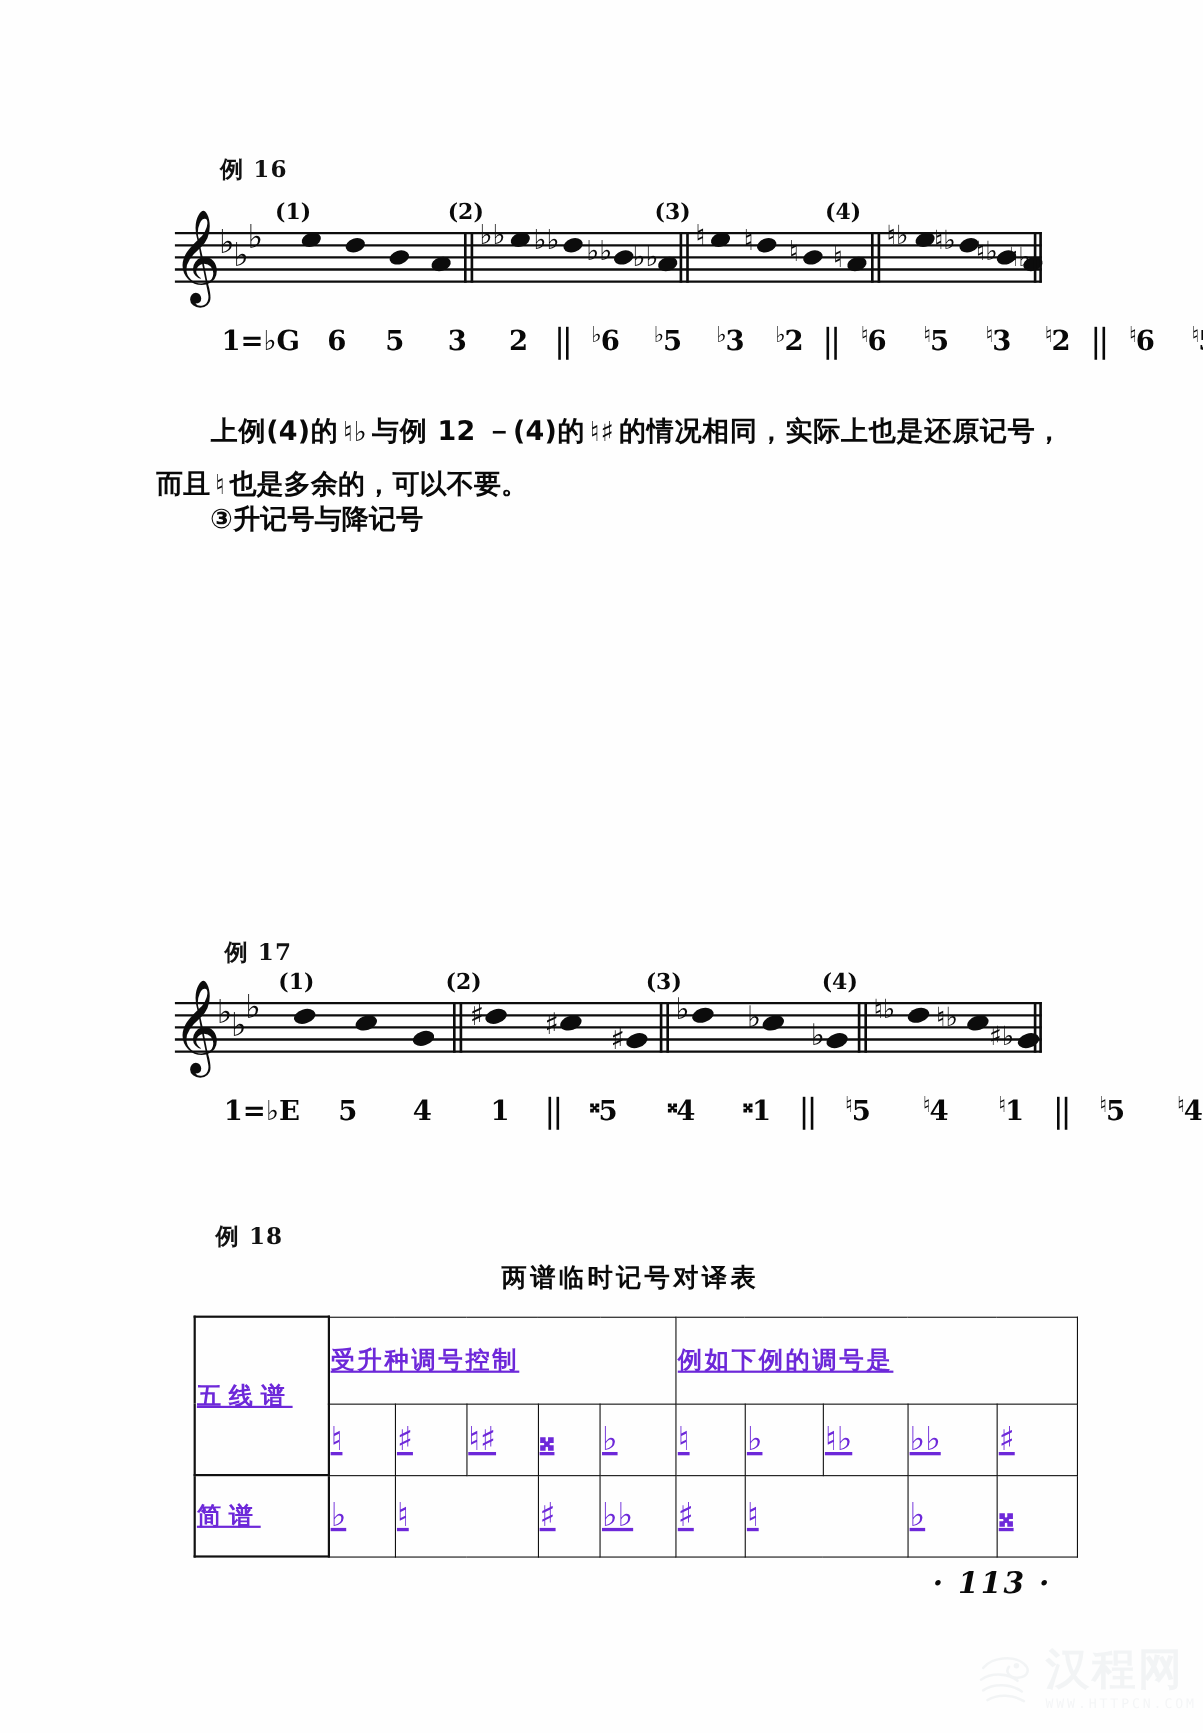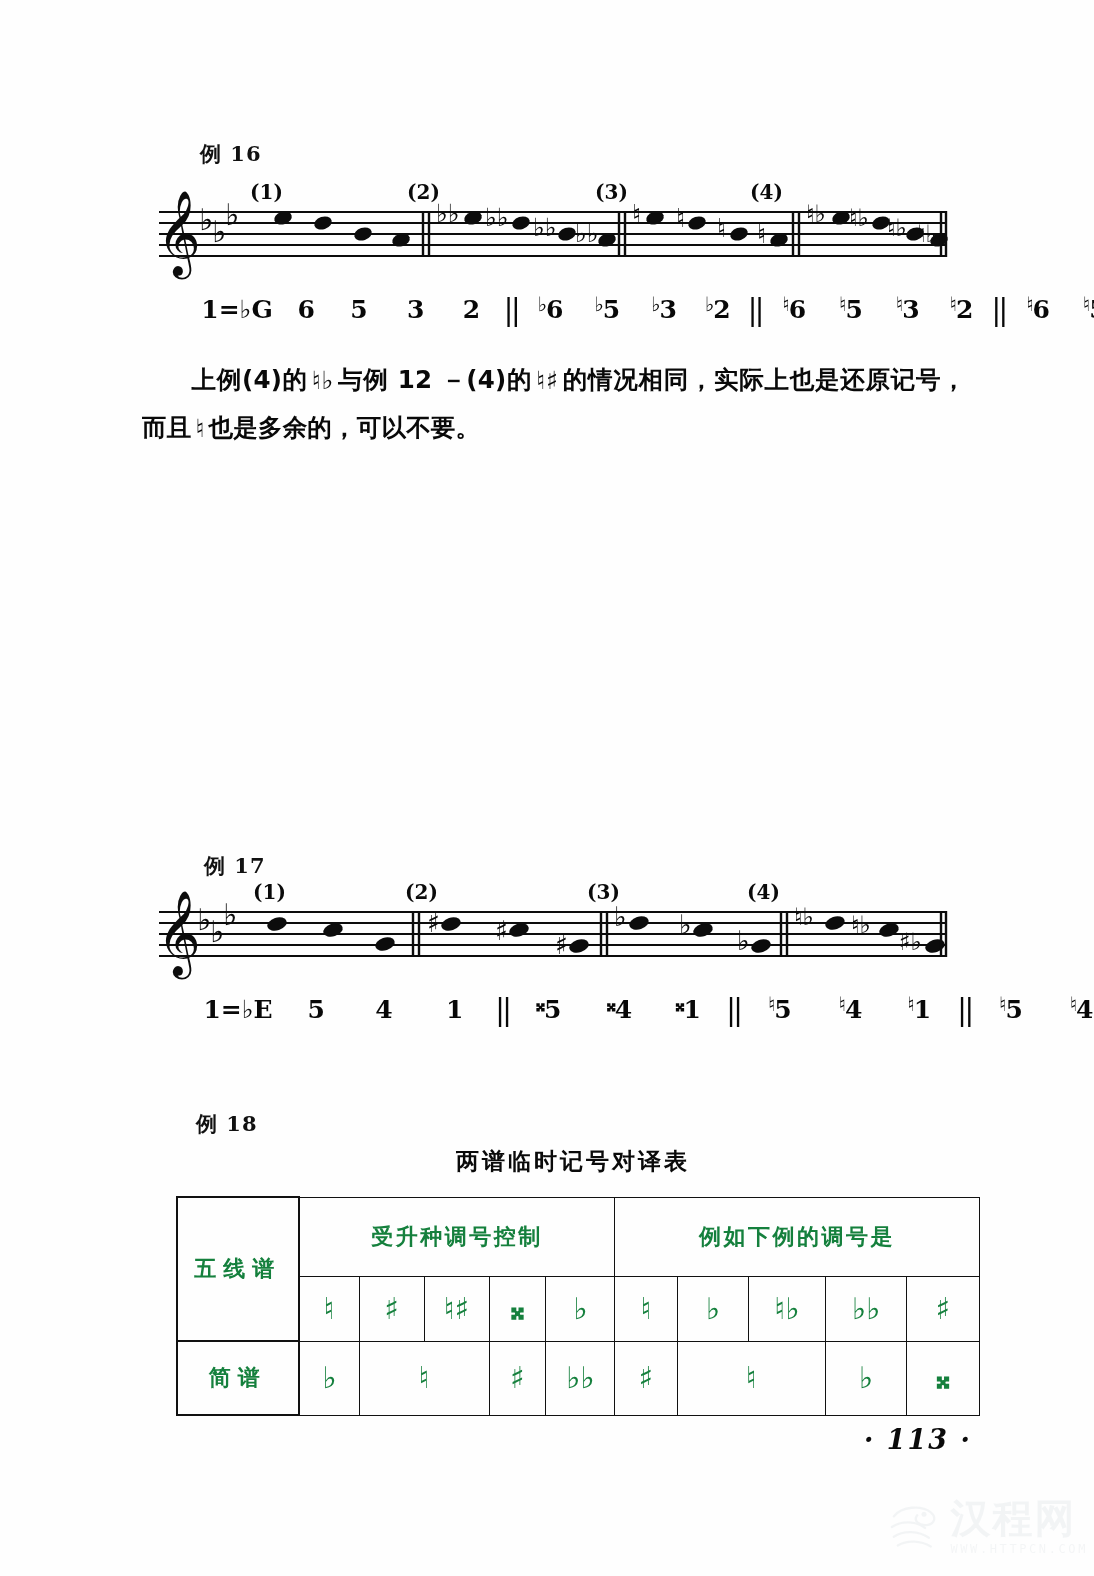--- a/index.html
+++ b/index.html
@@ -96,39 +96,38 @@
     font-weight: 700;
     letter-spacing: 3px;
   }
   table.conv {
     position: absolute;
     border-collapse: collapse;
     table-layout: fixed;
   }
   table.conv td {
     border: 1.6px solid #111;
-    text-align: center;
     vertical-align: middle;
     font-family: "DejaVu Sans", "Liberation Sans", sans-serif;
     font-weight: 700;
-    color: #15803d;
+    color: #6d28d9;
+    text-decoration: underline;
   }
   table.conv td.outer { border-width: 2.6px; margin-top: 36px; }
   .hdr-cn { font-size: 22px; letter-spacing: 2.5px; }
   .rowlbl { font-size: 22px; letter-spacing: 7px; }
   .sym { font-size: 30px; line-height: 1; font-family: "DejaVu Sans", sans-serif; }
 
   .pageno {
     position: absolute;
     font-family: "DejaVu Serif", "Liberation Serif", serif;
     font-style: italic;
     font-size: 27px;
     font-weight: 700;
     letter-spacing: 2px;
-    margin-left: 16px;
   }
 
   
   .watermark {
     position: absolute;
     opacity: 0.16;
     user-select: none;
   }
   .wm-text {
     font-family: "DejaVu Sans", "Liberation Sans", sans-serif;
@@ -259,24 +258,27 @@
     <span class="jp-item" style="width:48px;"><span class="jp-acc">♮</span><span>3</span></span>
     <span class="jp-item" style="width:42px;"><span class="jp-acc">♮</span><span>2</span></span>
     <span class="jp-bar">||</span>
     <span class="jp-item" style="width:48px;"><span class="jp-acc">♮</span><span>6</span></span>
     <span class="jp-item" style="width:48px;"><span class="jp-acc">♮</span><span>5</span></span>
     
     
     
   </div>
 
-  <div class="para" style="left:142px; top:356px; width:824px;">
+  <div class="para" style="left:142px; top:368px; width:824px;">
     <span class="ind"></span><span>上例(4)的</span><span class="acc-inline">♮♭</span><span>与例 12 －(4)的</span><span class="acc-inline">♮♯</span><span>的情况相同，实际上也是还原记号，而且</span><span class="acc-inline">♮</span><span>也是多余的，可以不要。</span>
   </div>
 
+  <div class="para" style="left:142px; top:448px; width:824px;">
+    <span class="ind"></span><span>③升记号与降记号</span>
+  </div>
 
 
   <div class="ex-label" style="left:204px; top:852px;">例 17</div>
 
   <div class="system" style="left:155px; top:880px; width:795px; height:110px;">
 
     <div class="measure-num" style="left:98px; top:0px;">(1)</div>
     <div class="measure-num" style="left:250px; top:0px;">(2)</div>
     <div class="measure-num" style="left:432px; top:0px;">(3)</div>
     <div class="measure-num" style="left:592px; top:0px;">(4)</div>

